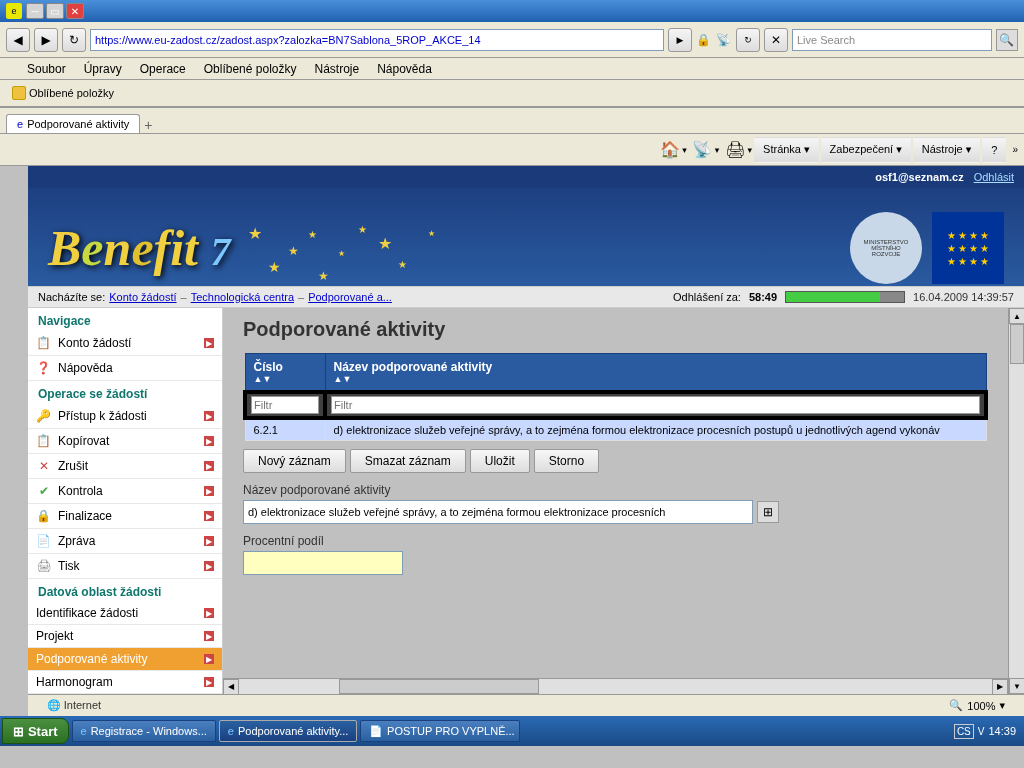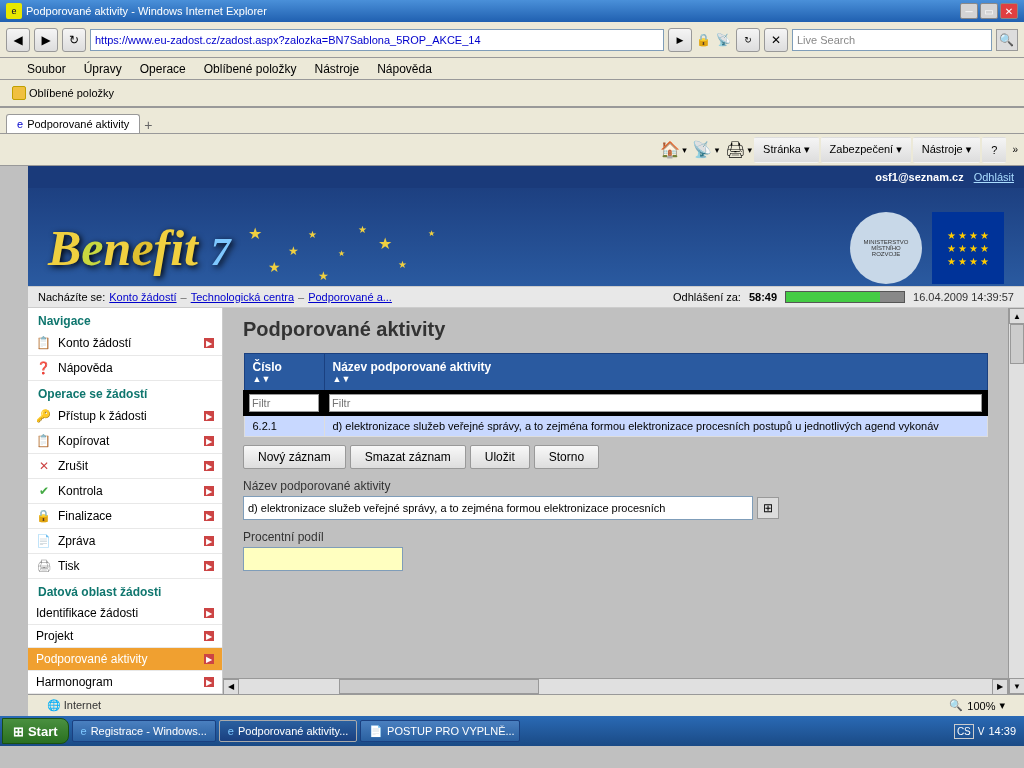--- a/index.html
+++ b/index.html
@@ -268,23 +268,23 @@
     }
     .table-header th {
       padding: 6px 8px;
       font-size: 12px;
       font-weight: bold;
       text-align: left;
       border: 1px solid #1a4080;
     }
     .sort-arrows { font-size: 9px; }
     .filter-row td {
-      background: #000000;
+      background: #404040;
       padding: 2px 4px;
-      border: 2px solid #000000;
+      border: 4px solid #000000;
     }
     .filter-input {
       width: 100%;
       height: 18px;
       border: 1px solid #999;
       font-size: 11px;
       color: #888;
       background: white;
       padding: 0 2px;
     }
@@ -410,21 +410,20 @@
       flex-direction: column;
       flex: 1;
       overflow: hidden;
     }
   </style>
 </head>
 <body>
 
 <div class="title-bar">
   <div class="title-bar-icon">e</div>
-  <span class="title-bar-text">Podporované aktivity - Windows Internet Explorer</span>
   <div class="title-bar-buttons">
     <div class="title-btn minimize">─</div>
     <div class="title-btn restore">▭</div>
     <div class="title-btn close">✕</div>
   </div>
 </div>
 
 <div class="address-bar">
   <div class="nav-btn">◀</div>
   <div class="nav-btn">▶</div>

